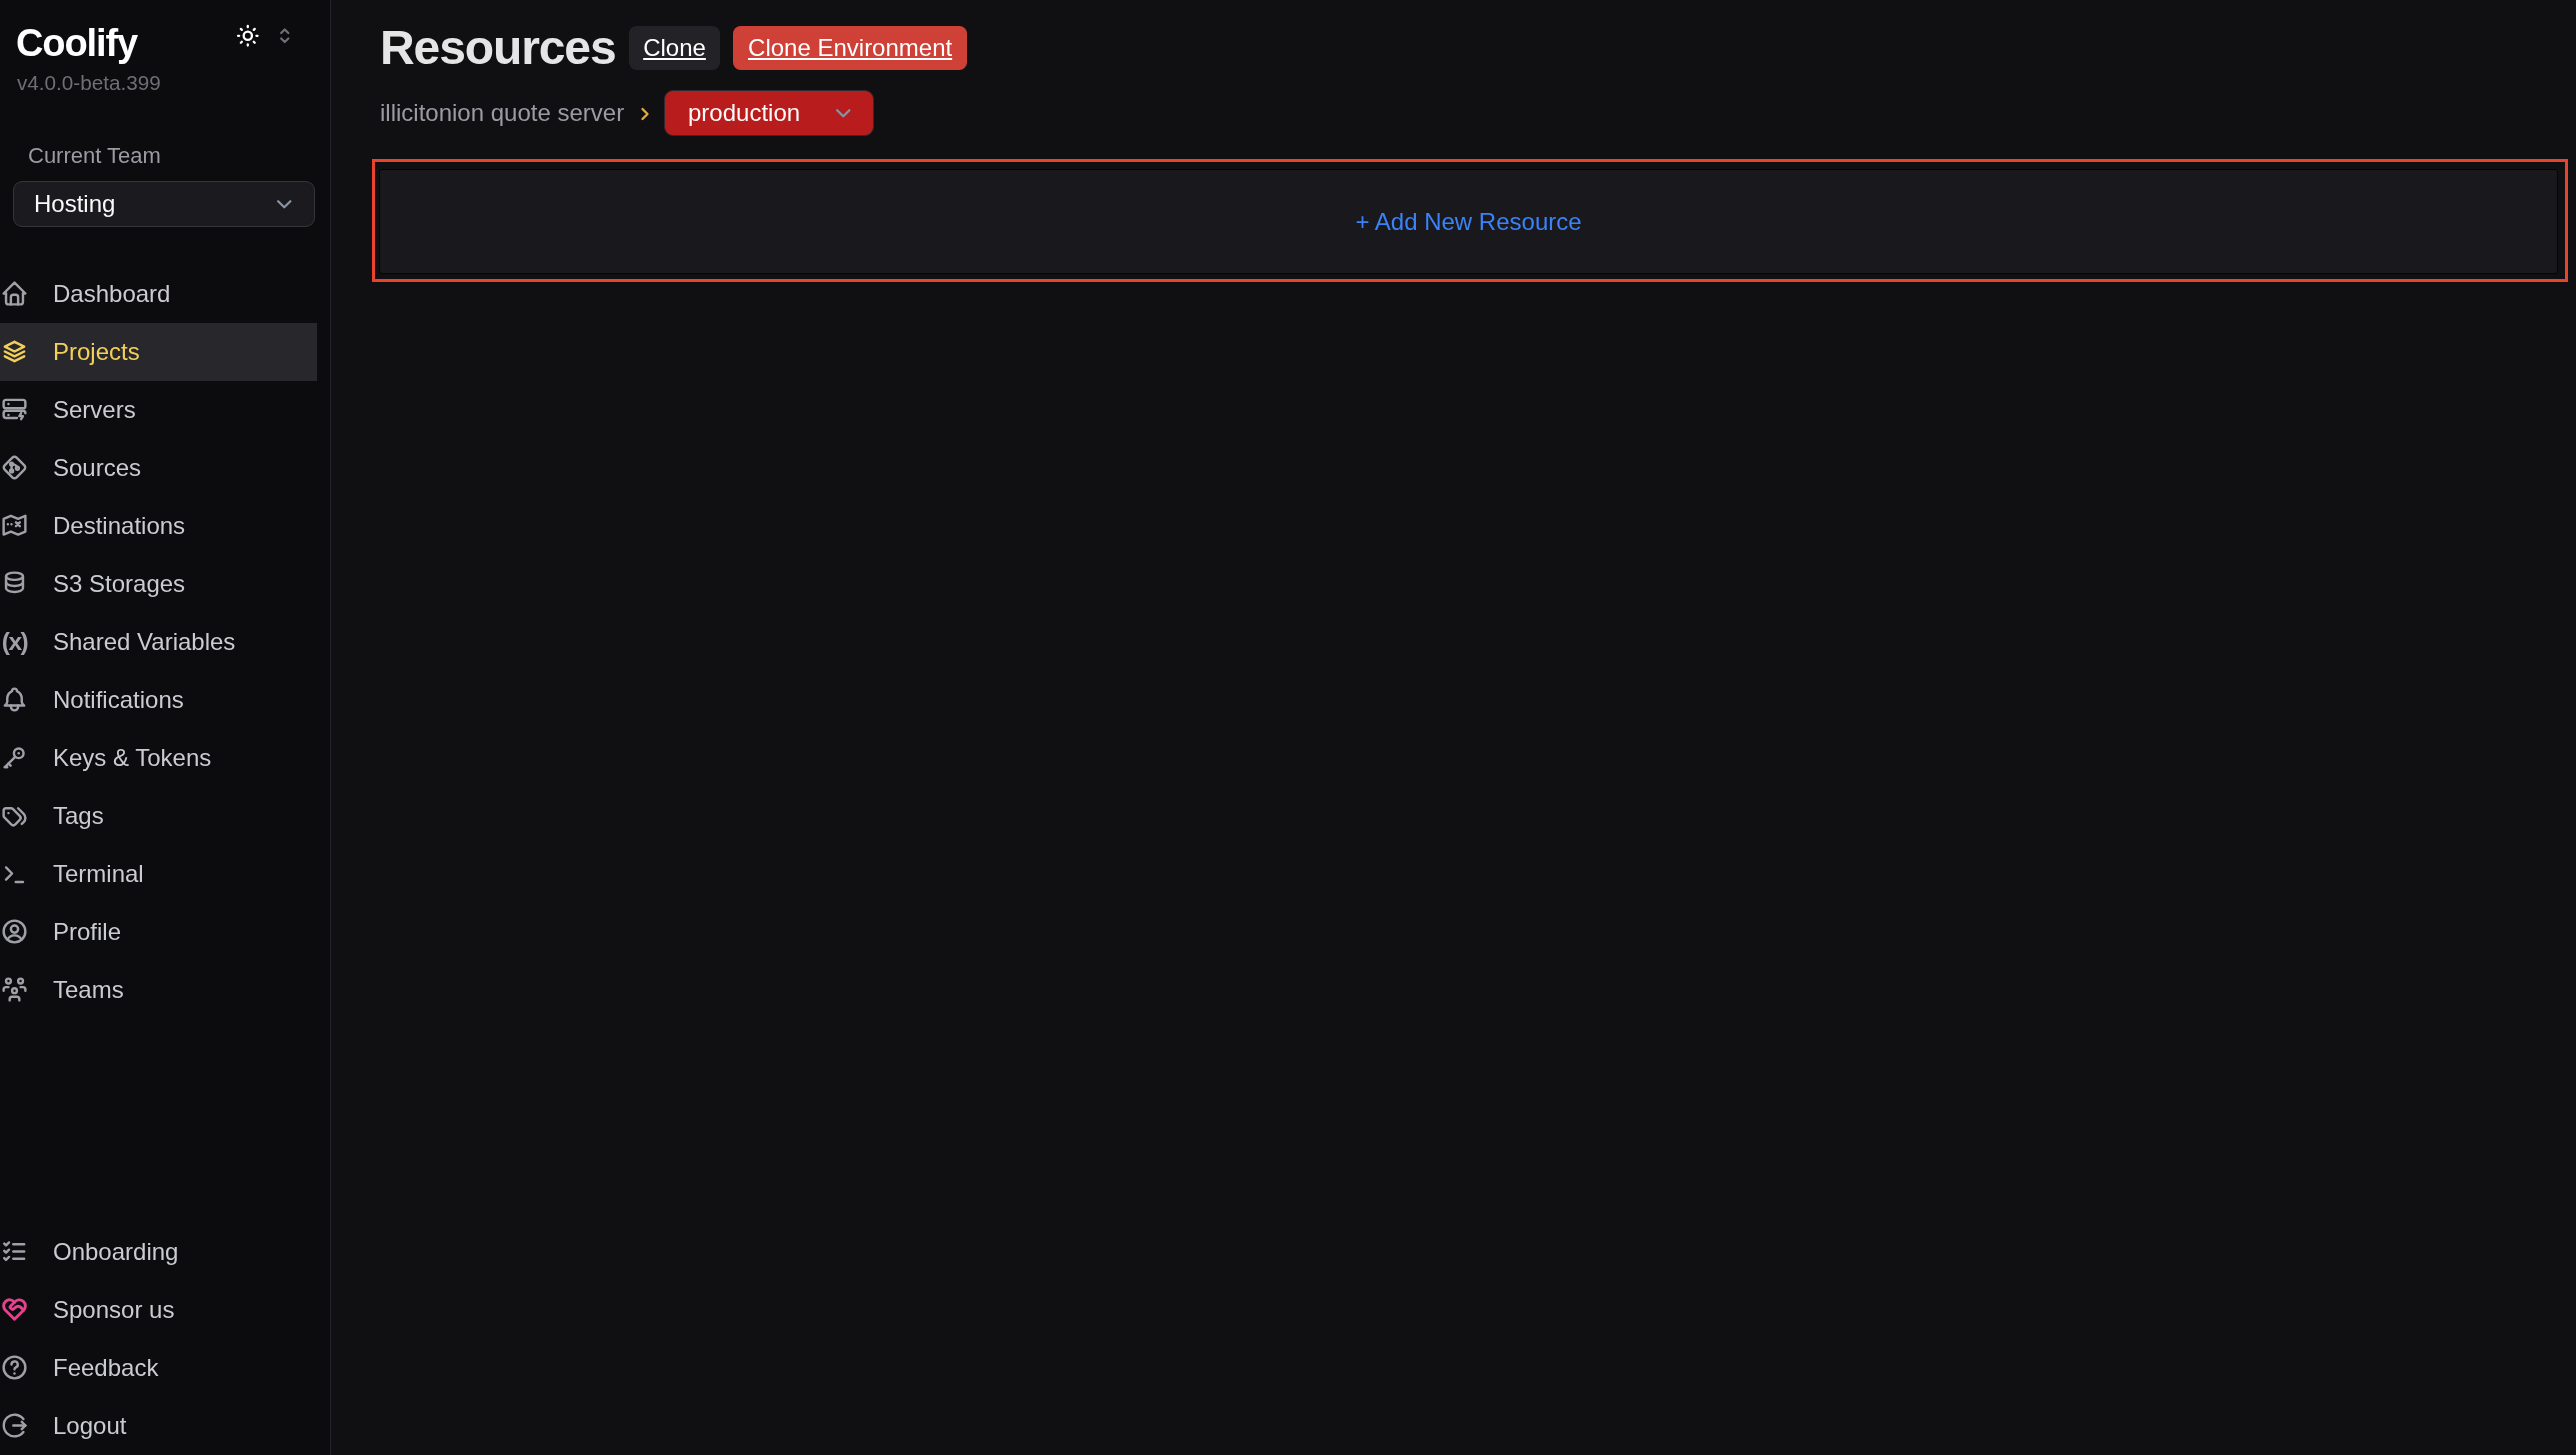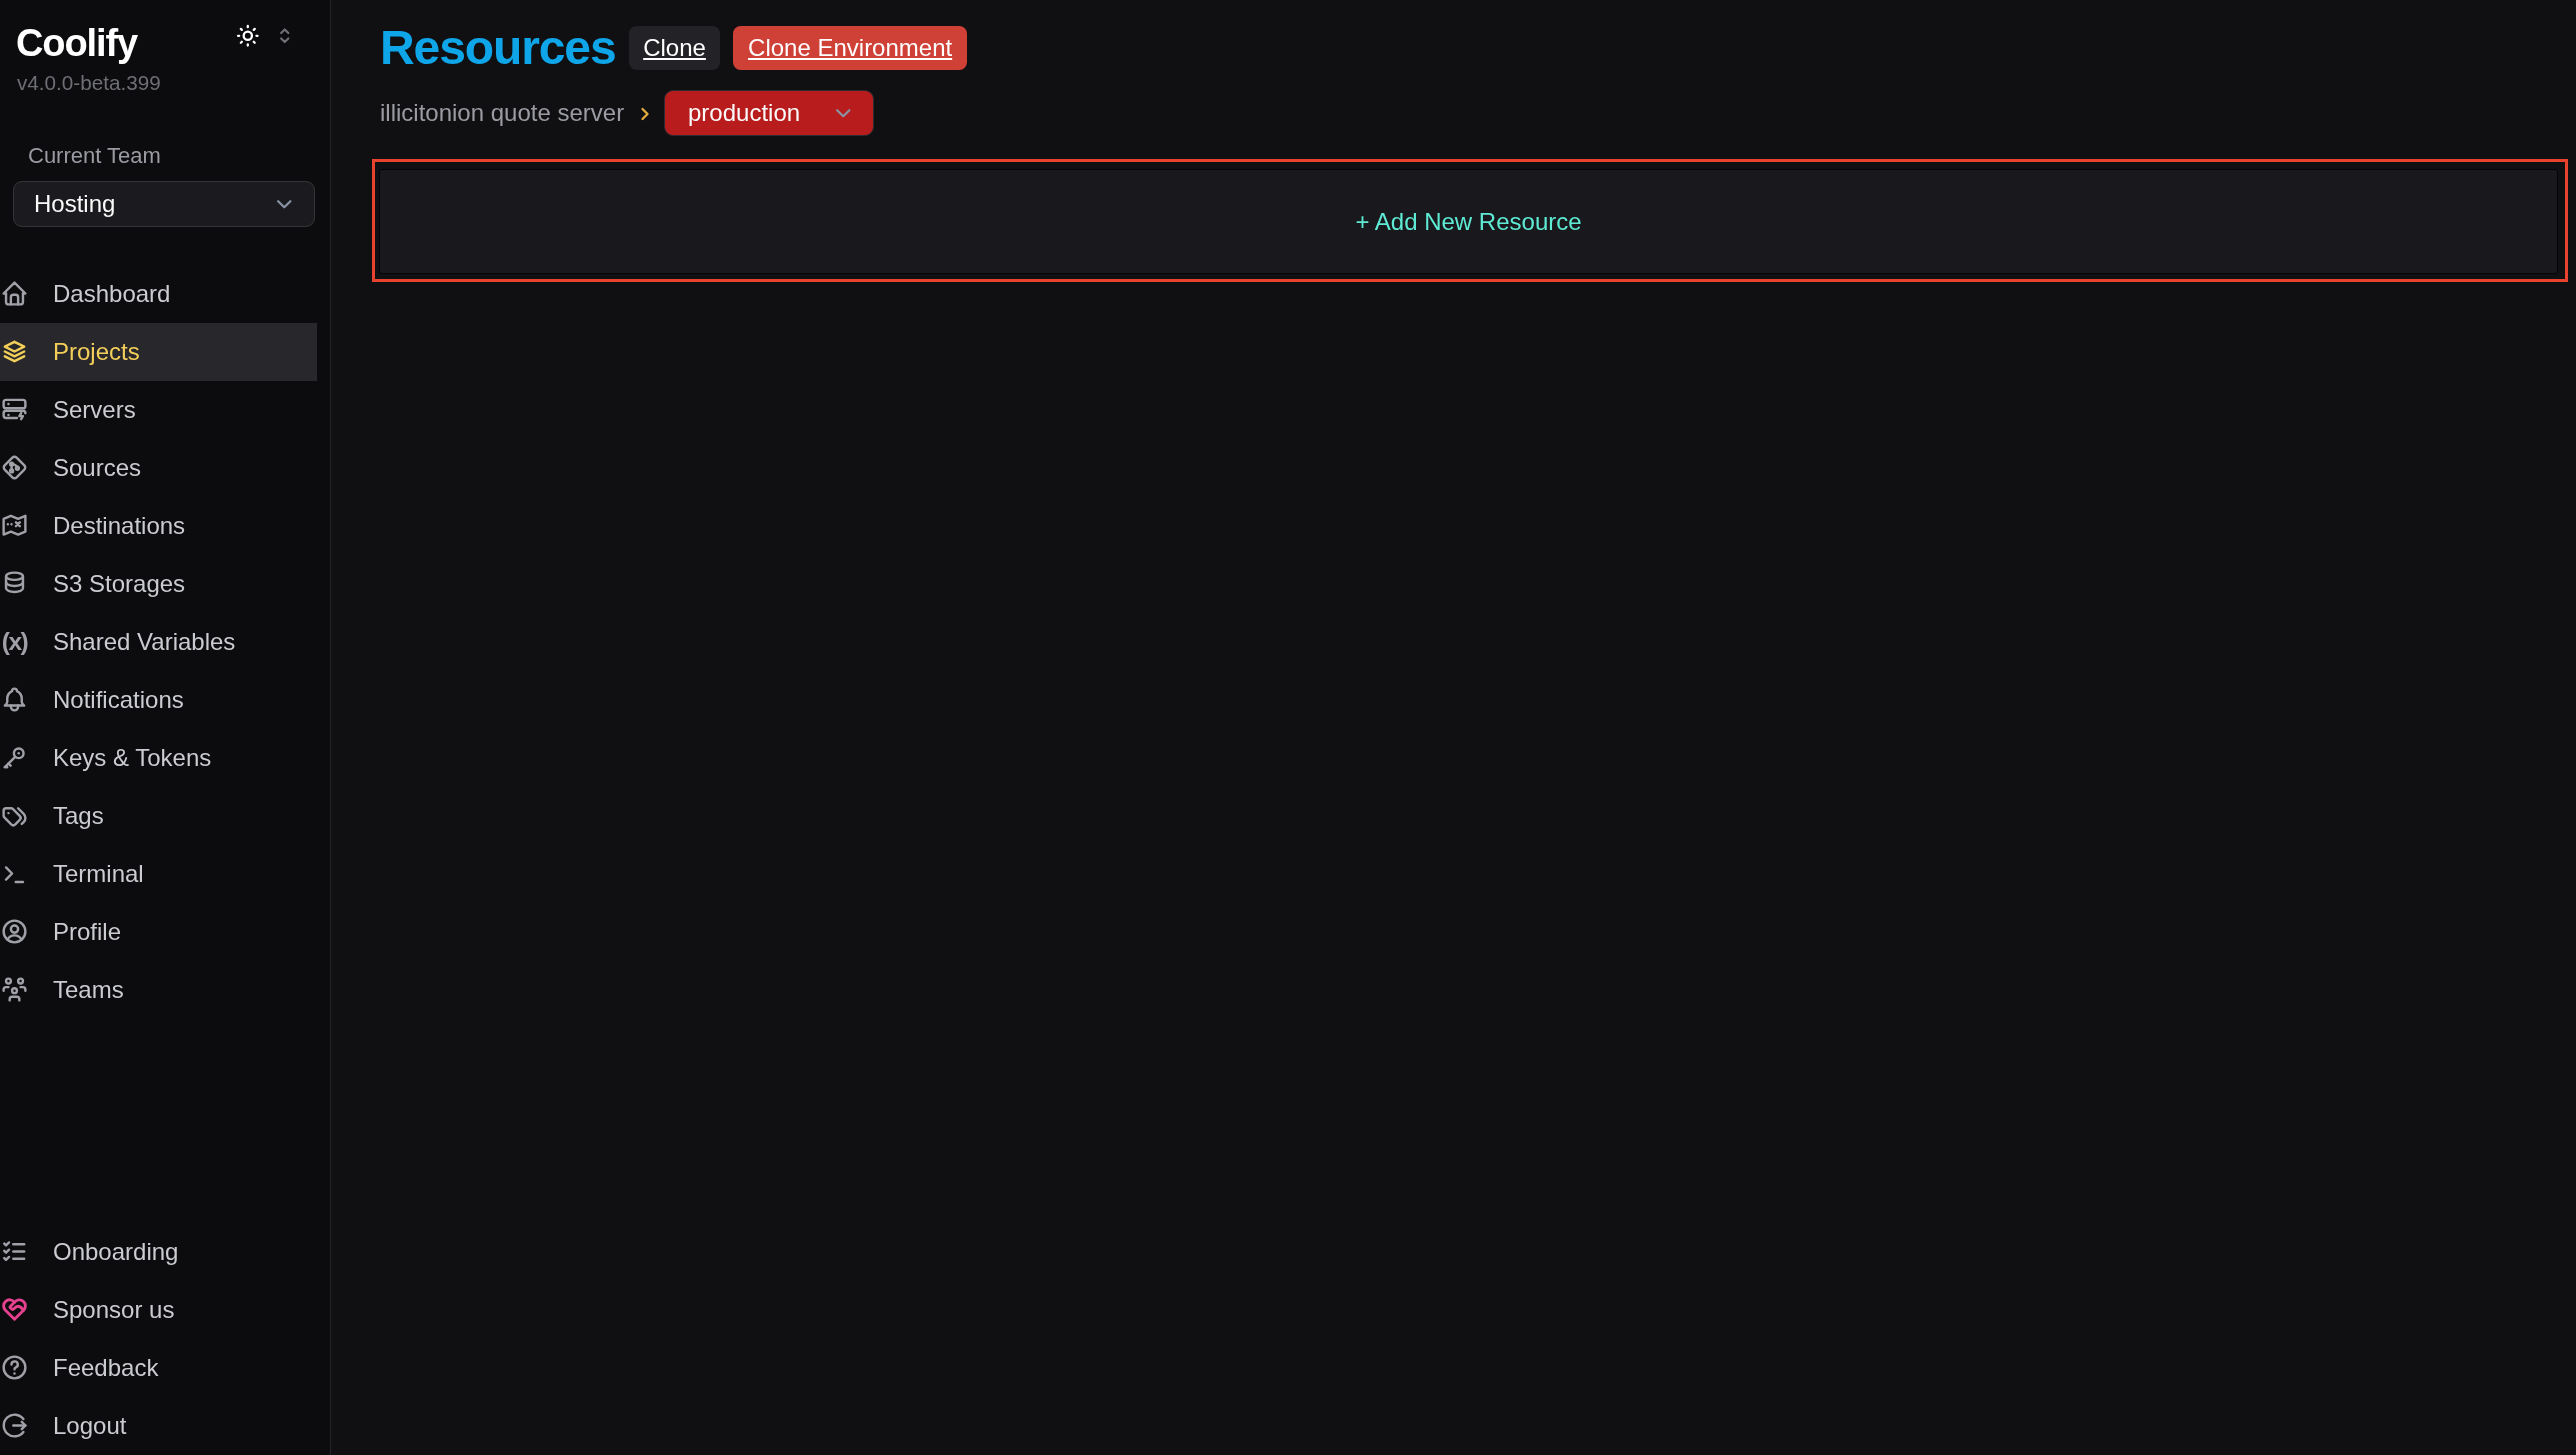--- a/index.html
+++ b/index.html
@@ -30,39 +30,39 @@
   .nav-item.active { background:#28282c; color:#f3cf5a; }
   .nav-item.active .ic { color:#f3cf5a; }
   .ic-var { width:29px; margin-right:24px; font-size:24.5px; font-weight:600; color:#a0a1a8;
     text-align:center; letter-spacing:-1.5px; flex:none; }
   .nav-footer { margin-top:auto; display:flex; flex-direction:column; padding-bottom:1.5px; }
   .pink .ic { color:#e5418e; }
 
   
   .main { position:absolute; left:333px; top:0; right:0; bottom:0; }
   .header-row { display:flex; align-items:center; gap:13px; padding:23px 0 0 47px; }
-  .page-title { font-size:48px; font-weight:700; color:#0ea5e9; letter-spacing:-1.1px; line-height:49px; }
+  .page-title { font-size:48px; font-weight:700; color:#e5e5e5; letter-spacing:-1.1px; line-height:49px; }
   .btn { height:44px; display:flex; align-items:center; padding:0 14.6px; border:none;
     border-radius:7.7px; font-size:24px; color:#ffffff; cursor:pointer;
     font-family:"Liberation Sans","DejaVu Sans",sans-serif;text-decoration:underline; }
   .btn-clone { background:#232327; }
   .btn-danger { background:#cf4037; }
   .breadcrumb-row { display:flex; align-items:center; margin:18.4px 0 0 47px; }
   .crumb-project { font-size:24px; color:#9b9ca3; }
   .crumb-chev { width:20px; height:20px; color:#e2ab3e; margin:1.5px 9.2px 0 10.7px; }
   .env-select { height:46px; min-width:205px; background:#b91c1c; border:1.5px solid #2c2c31;
     border-radius:9.2px; display:flex; align-items:center; padding:0 17px 0 23px; cursor:pointer; }
   .env-select .val { font-size:24px; color:#fafafa; margin-right:31px; }
 
   .annotation-rect { position:absolute; left:372px; top:159px; width:2196px; height:123px;
     border:3.8px solid #e8432e; pointer-events:none; z-index:5; }
   .add-resource { position:absolute; left:379px; top:169px; width:2179px; height:105px;
     background:#19191d; border:1.5px solid #050507; border-radius:3.1px;
     display:flex; align-items:center; justify-content:center; cursor:pointer; z-index:2; }
-  .add-resource span { font-size:24px; color:#5eead4; }
+  .add-resource span { font-size:24px; color:#3b82f6; }
 
   svg { display:block; }
 </style>
 </head>
 <body>
 
 <div class="screen">
 
   <aside class="sidebar">
     <div class="logo-row">

